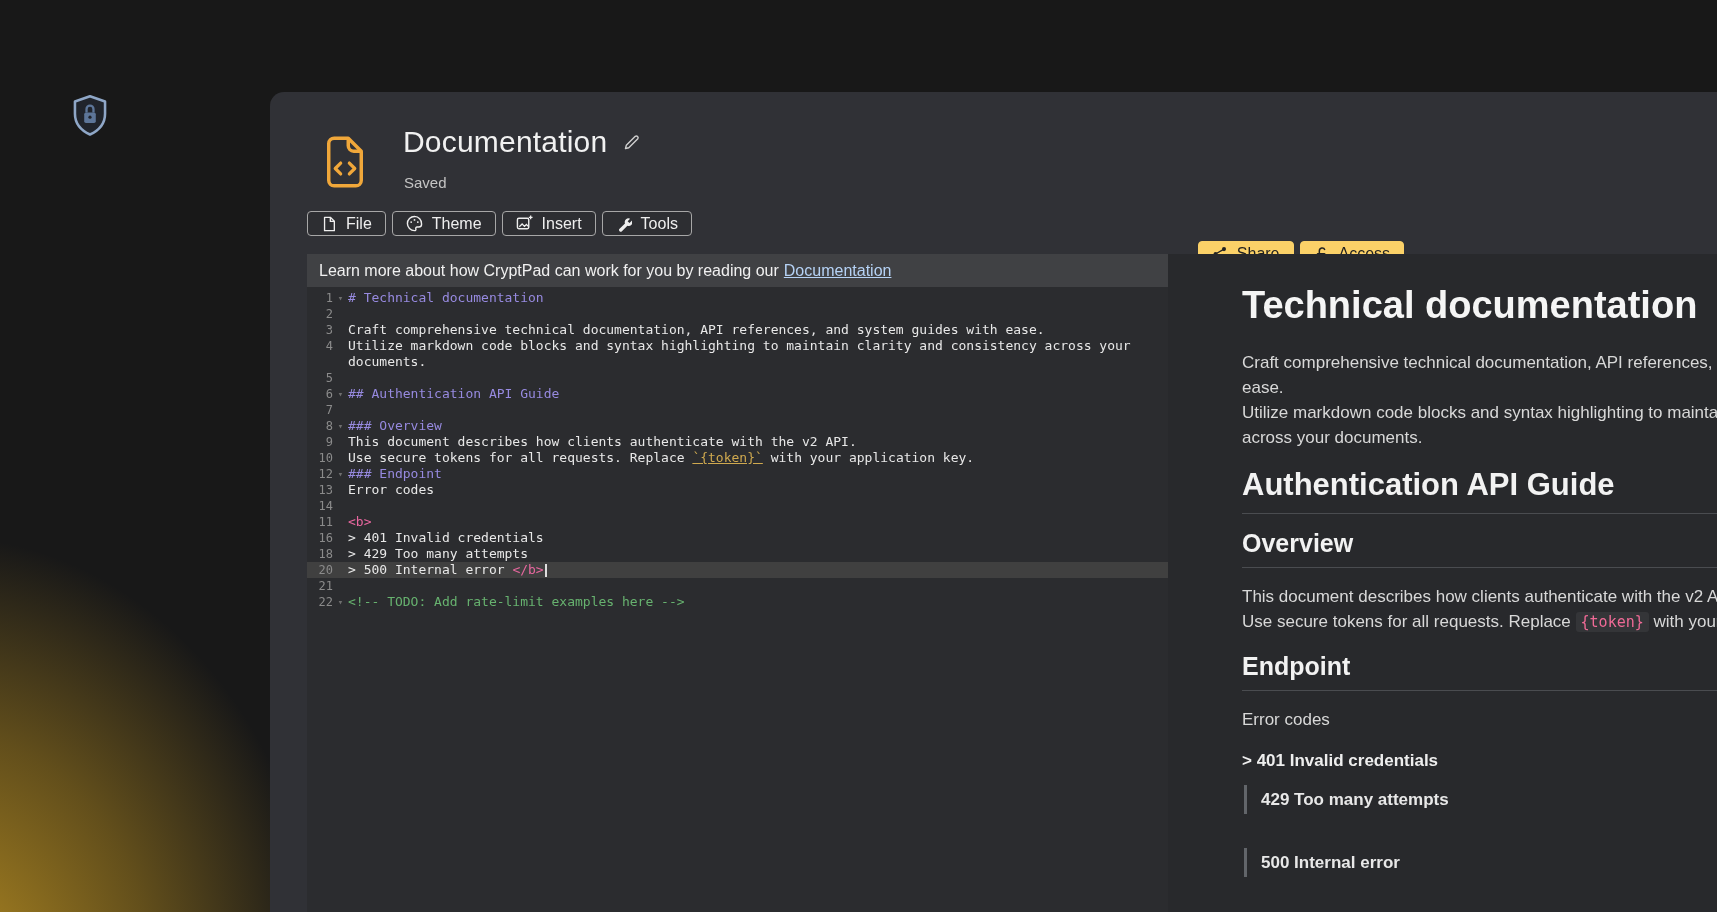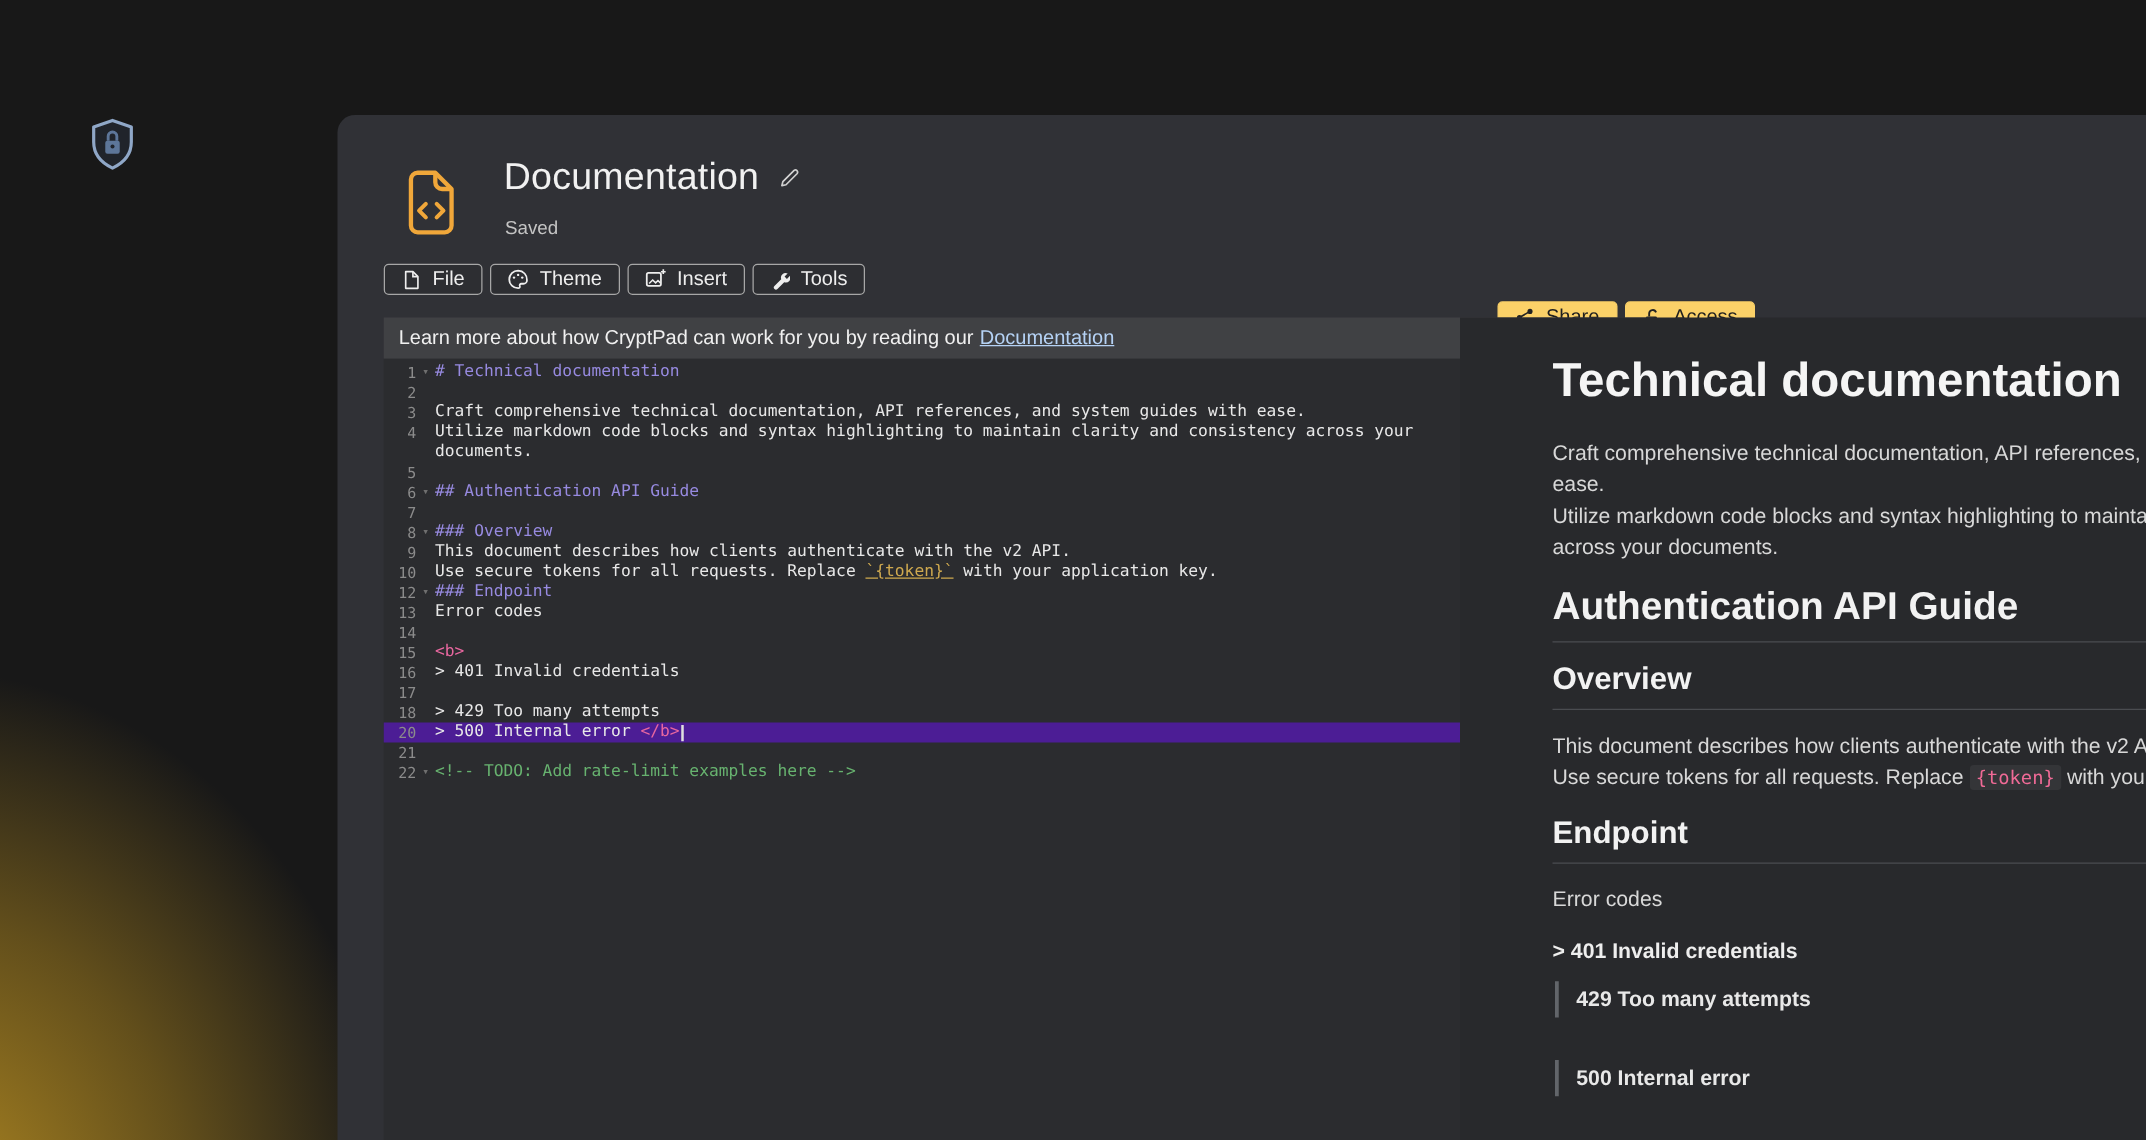--- a/index.html
+++ b/index.html
@@ -37,21 +37,21 @@
     font-size:16px;color:#f0f0f0;
   }
   .banner a{color:var(--banner-link,#b5d2f5);text-decoration:underline;margin-left:5px;cursor:pointer;}
   .banner .close{margin-left:auto;background:none;border:none;color:#dddddd;font-size:15px;cursor:pointer;padding:0 6px;font-family:inherit;}
   .editor{
     position:absolute;left:37px;top:195px;width:861px;bottom:0;
     background:#2b2c2f;font-family:"DejaVu Sans Mono",monospace;font-size:13px;color:#e8e8e8;
     padding-top:3px;box-sizing:border-box;cursor:text;
   }
   .cm-row{display:flex;align-items:flex-start;line-height:16px;min-height:16px;}
-  .cm-row.active{background:#4c1d95;}
+  .cm-row.active{background:#404040;}
   .ln-num{flex:none;width:26px;text-align:right;color:#8b8b8b;font-size:12px;line-height:16px;}
   .ln-fold{flex:none;width:15px;text-align:center;color:#6f6f6f;font-size:9px;line-height:16px;}
   .ln-content{flex:1;white-space:pre-wrap;word-break:break-word;padding-right:10px;}
   .tok-header{color:var(--tok-header,#978ae0);}
   .tok-plain{color:#e8e8e8;}
   .tok-tag{color:var(--tok-tag,#e8679f);}
   .tok-comment{color:var(--tok-comment,#67b26f);}
   .tok-code{color:var(--tok-code,#cfa94f);text-decoration:underline;}
   .caret{display:inline-block;width:0;height:13px;border-left:2px solid #dedede;margin-left:1px;vertical-align:text-bottom;}
   .preview{
@@ -246,33 +246,28 @@
           <span class="ln-num">13</span>
           <span class="ln-fold"></span>
           <span class="ln-content"><span class="tok-plain">Error codes</span></span>
         </div>
         <div class="cm-row">
           <span class="ln-num">14</span>
           <span class="ln-fold"></span>
           <span class="ln-content"></span>
         </div>
         <div class="cm-row">
-          <span class="ln-num">15</span>
+          <span class="ln-num">11</span>
           <span class="ln-fold"></span>
           <span class="ln-content"><span class="tok-tag">&lt;b&gt;</span></span>
         </div>
         <div class="cm-row">
           <span class="ln-num">16</span>
           <span class="ln-fold"></span>
           <span class="ln-content"><span class="tok-plain">&gt; 401 Invalid credentials</span></span>
-        </div>
-        <div class="cm-row">
-          <span class="ln-num">17</span>
-          <span class="ln-fold"></span>
-          <span class="ln-content"></span>
         </div>
         <div class="cm-row">
           <span class="ln-num">18</span>
           <span class="ln-fold"></span>
           <span class="ln-content"><span class="tok-plain">&gt; 429 Too many attempts</span></span>
         </div>
         <div class="cm-row active">
           <span class="ln-num">20</span>
           <span class="ln-fold"></span>
           <span class="ln-content"><span class="tok-plain">&gt; 500 Internal error </span><span class="tok-tag">&lt;/b&gt;</span><span class="caret"></span></span>

